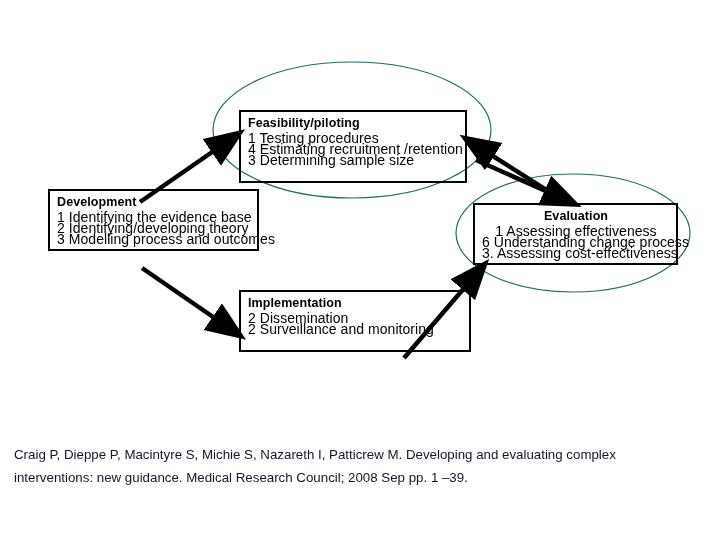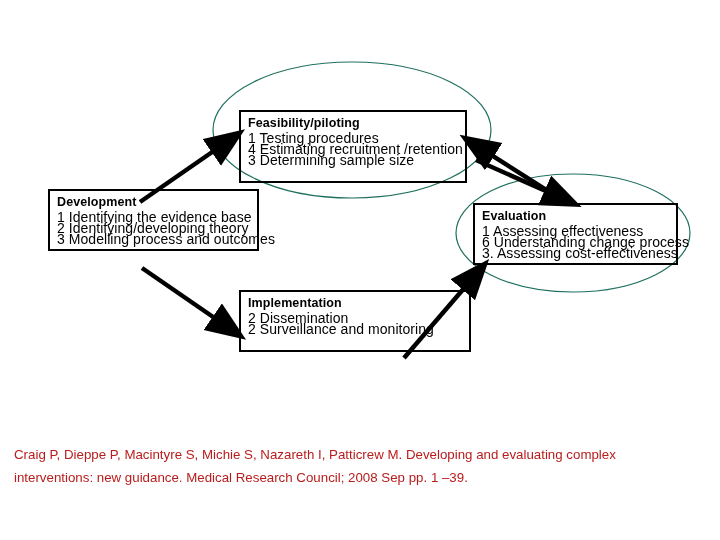--- a/index.html
+++ b/index.html
@@ -51,31 +51,31 @@
     list-style: none;
   }
   .box-list li {
     font-size: 14px;
     line-height: 11px;
     white-space: nowrap;
     letter-spacing: 0.05px;
   }
   #box-feasibility { left: 239px; top: 110px; width: 228px; height: 73px; }
   #box-development { left: 28px;  top: 189px; width: 211px; height: 62px; margin-left: 20px; }
-  #box-evaluation  { left: 473px; top: 203px; width: 205px; height: 62px; }
+  #box-evaluation  { left: 473px; top: 203px; width: 205px; height: 62px; text-align: center; }
   #box-implementation { left: 239px; top: 290px; width: 232px; height: 62px; }
 
   #caption {
     position: absolute;
     left: 14px;
     top: 443px;
     width: 672px;
     font-size: 13.3px;
     line-height: 23px;
-    color: #b91c1c;
+    color: #0f172a;
   }
 </style>
 </head>
 <body>
 
 <div id="stage">
 
   <svg id="diagram" viewBox="0 0 720 420">
     <defs>
       <marker id="arrowhead" markerWidth="9" markerHeight="9" refX="5.2" refY="3.6" orient="auto" markerUnits="strokeWidth">

